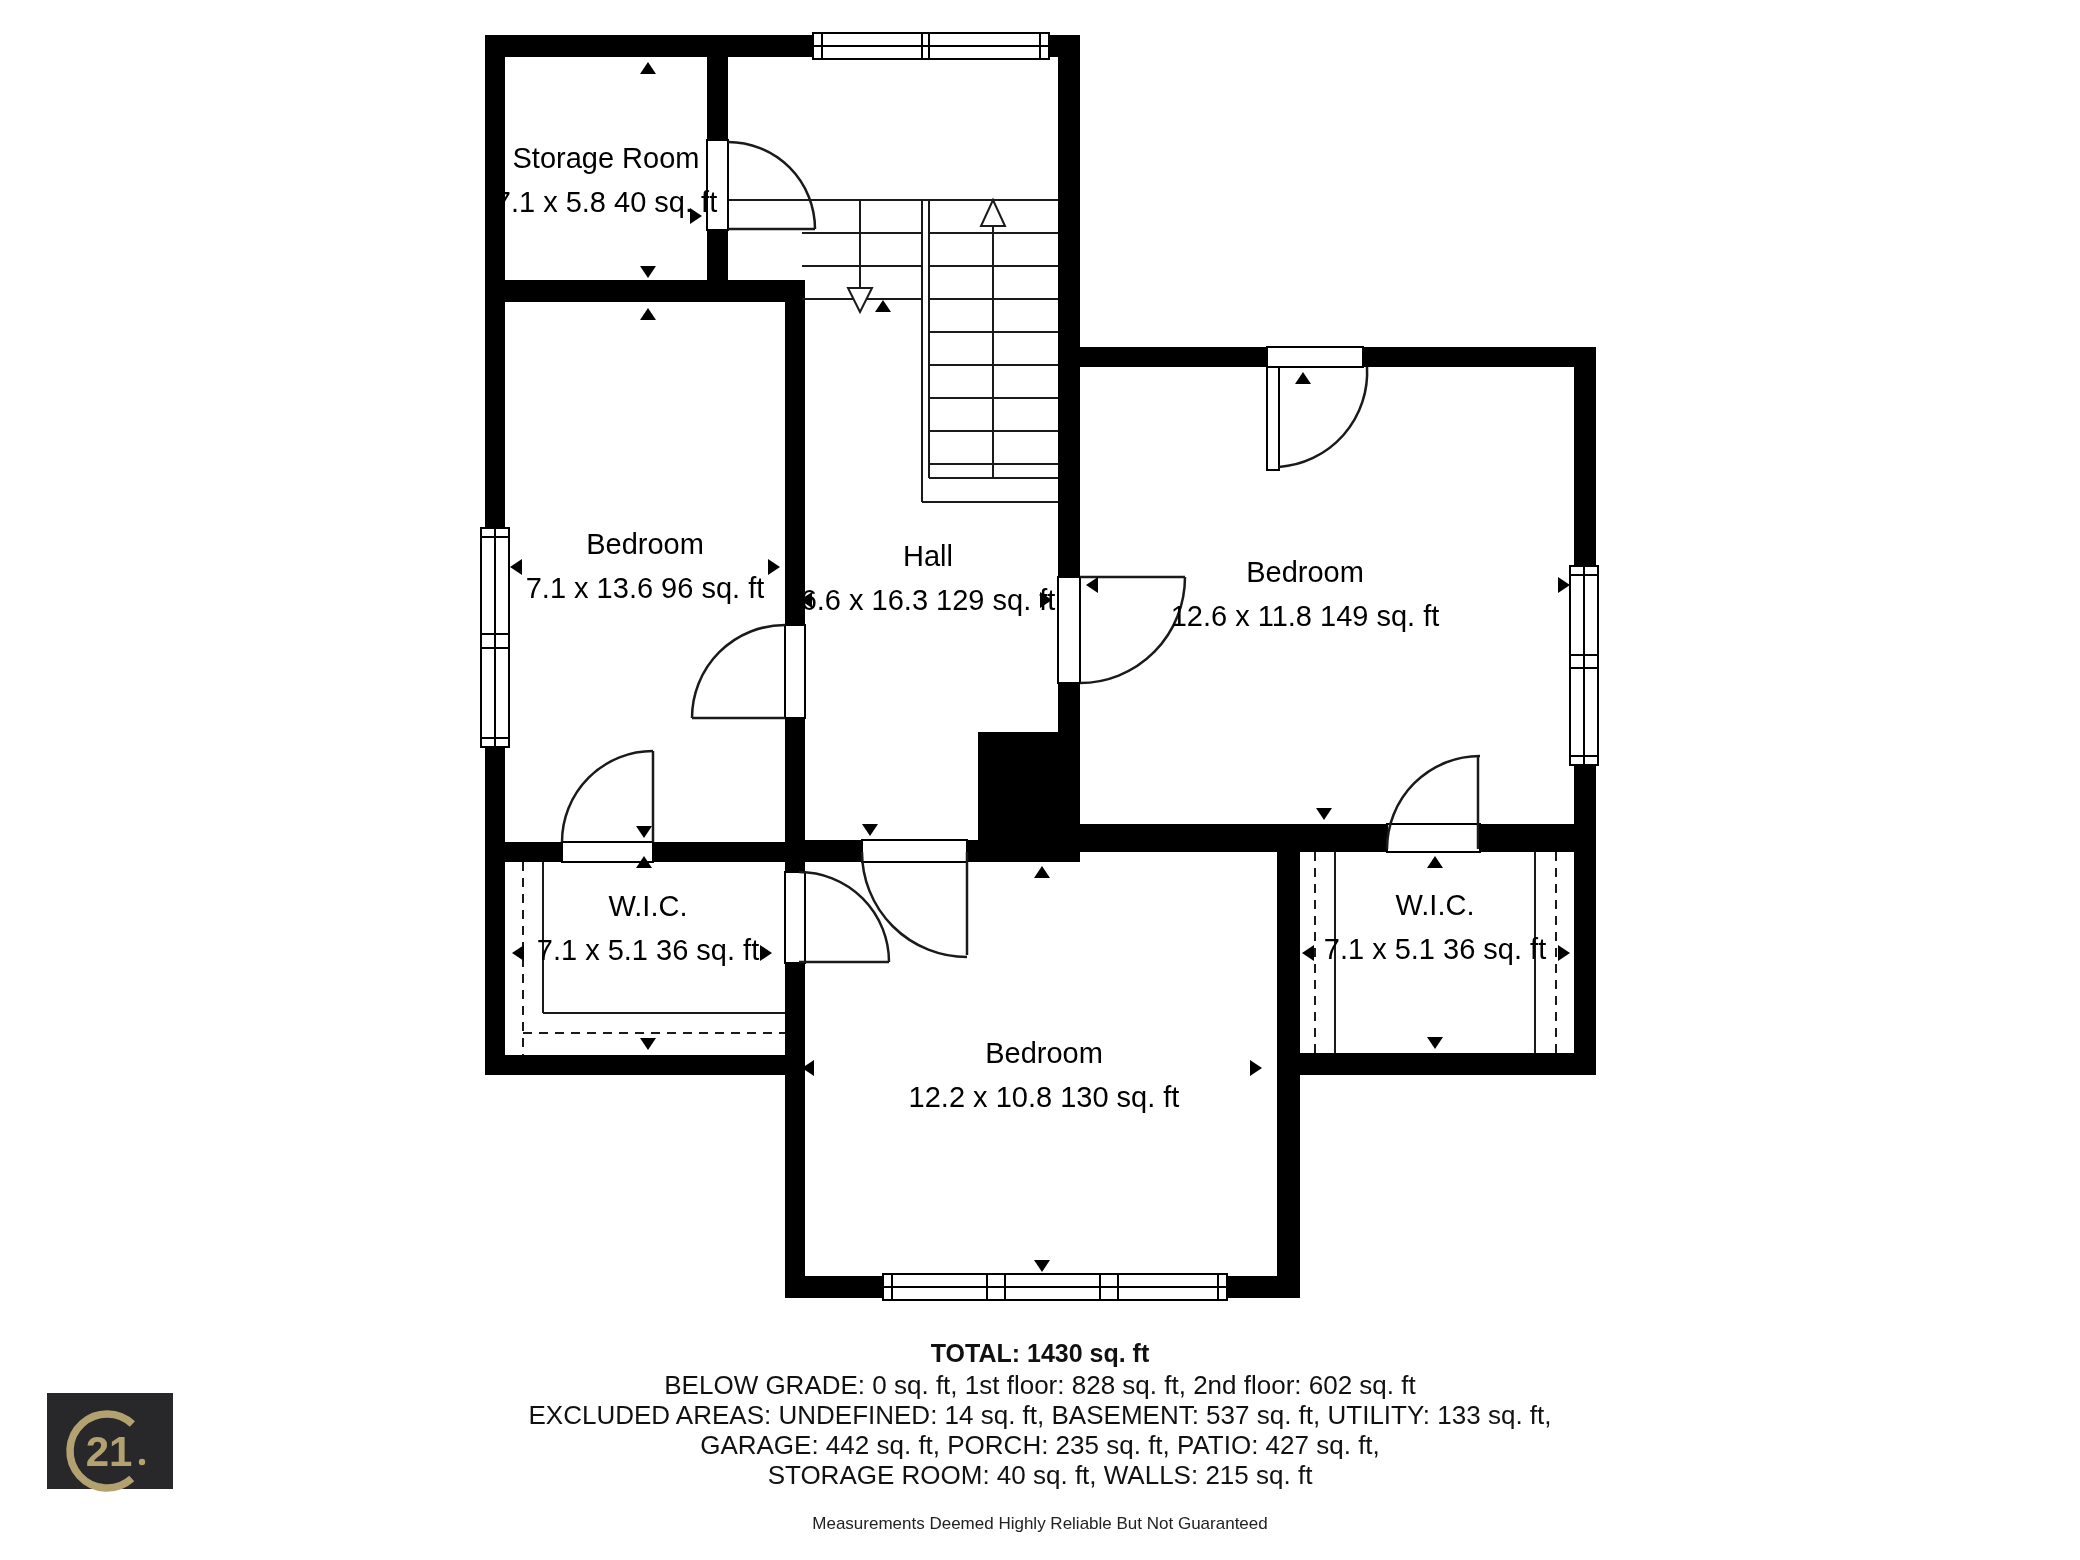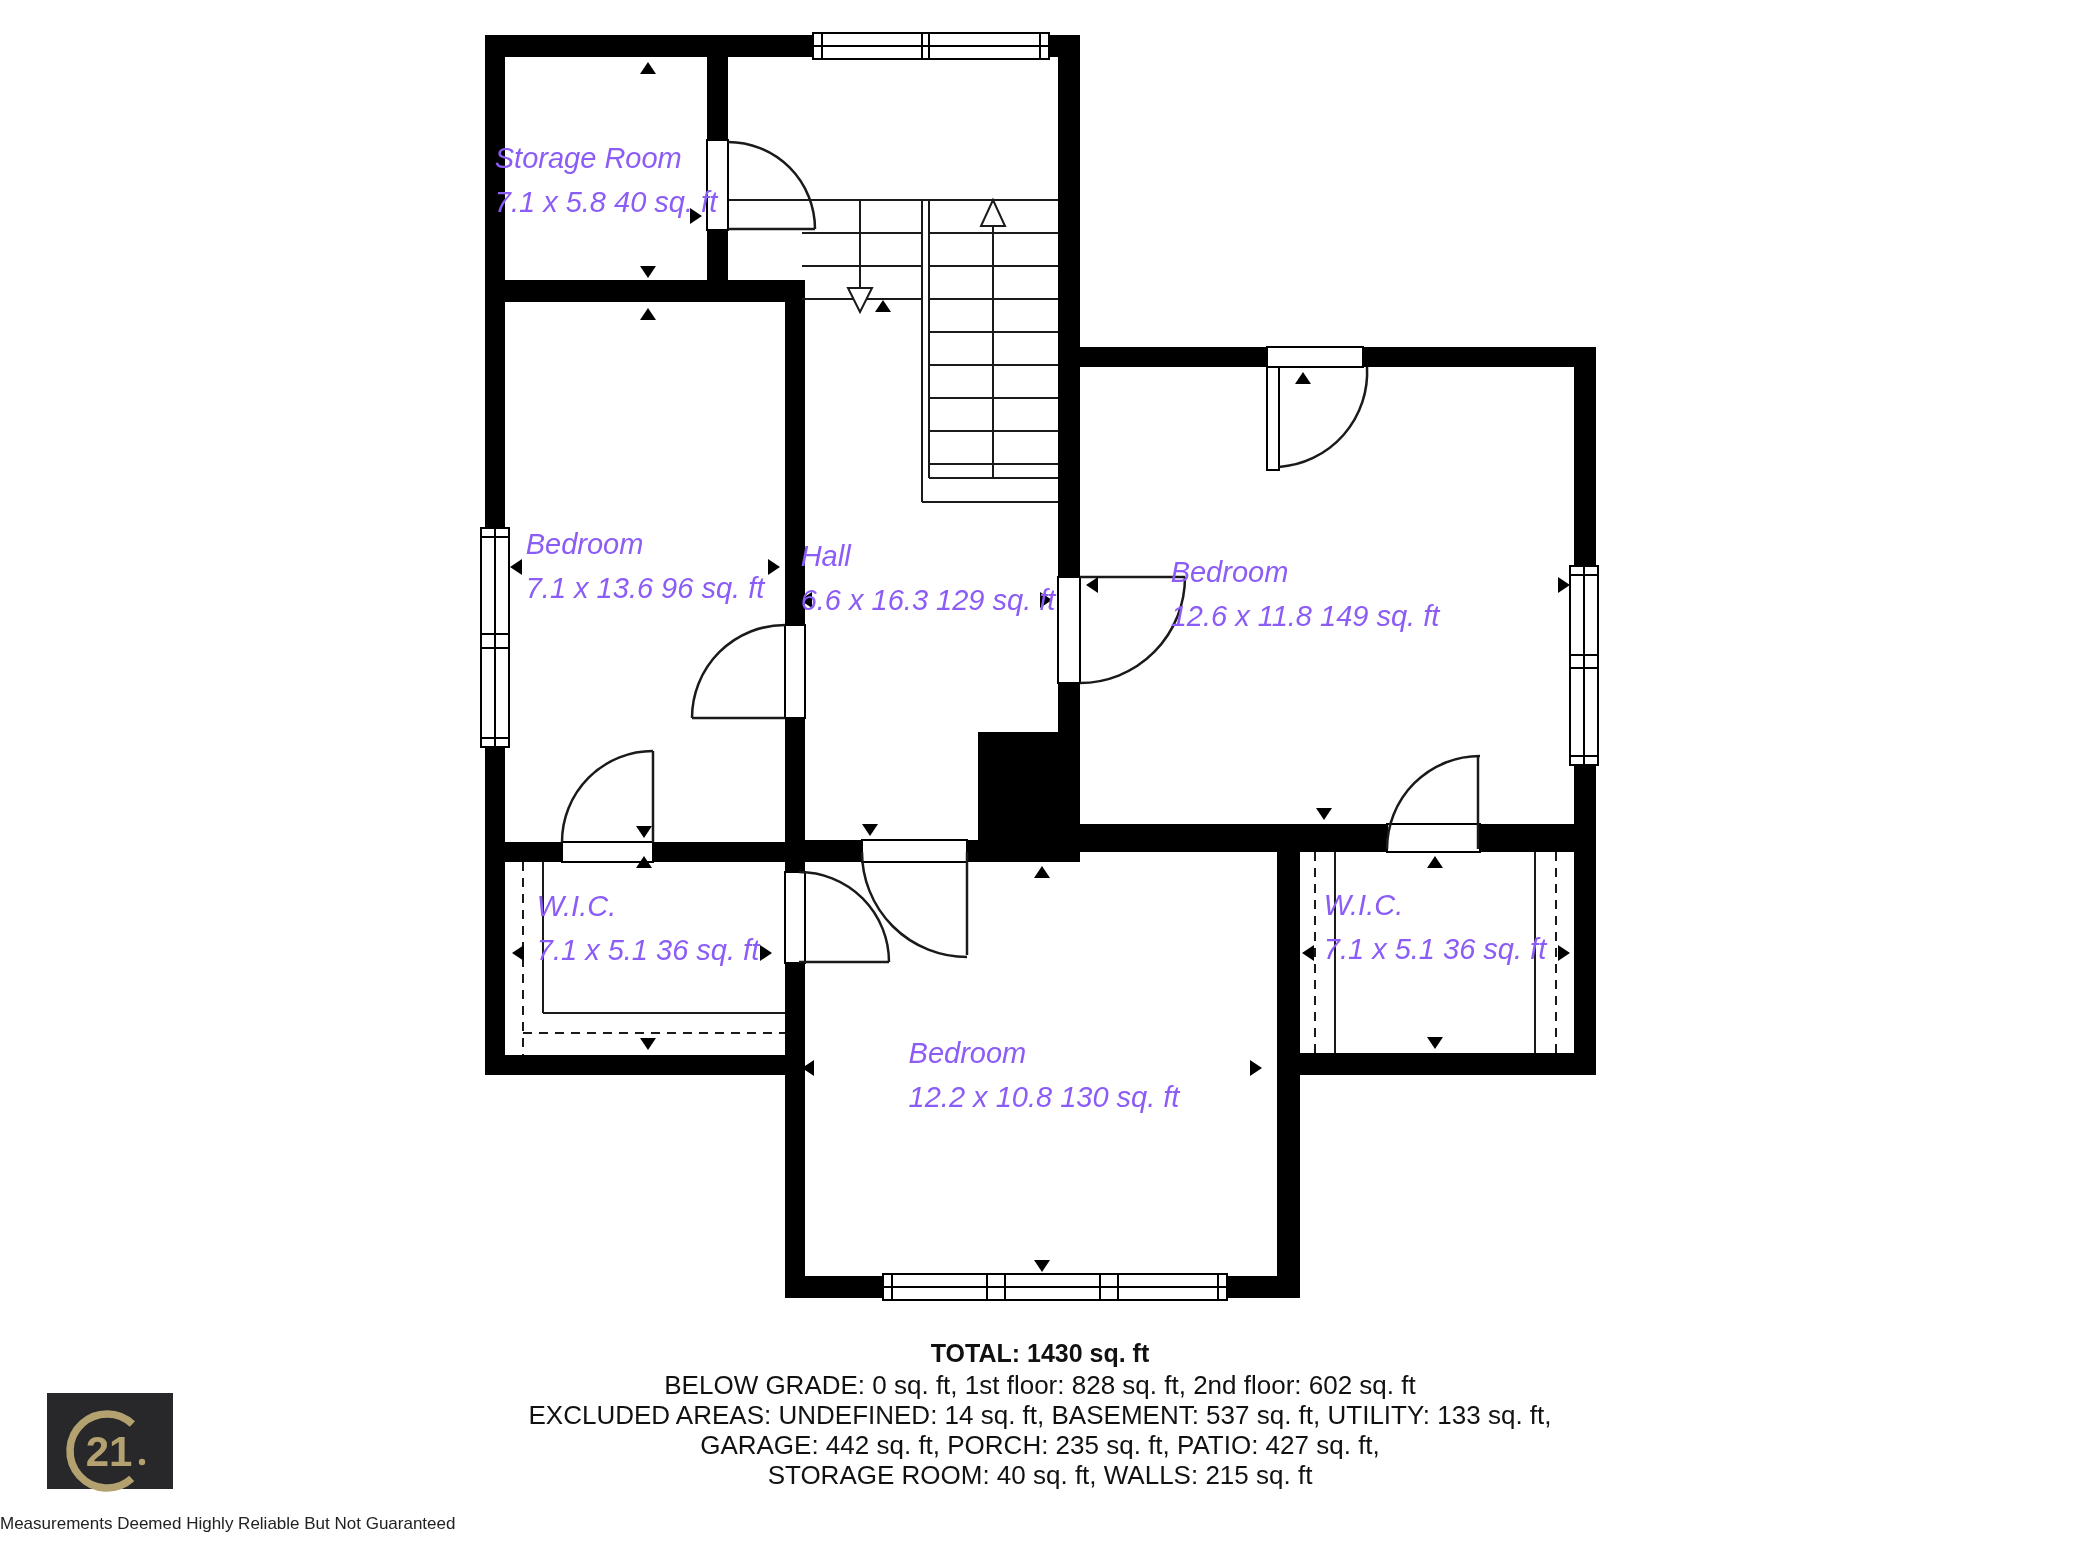--- a/index.html
+++ b/index.html
@@ -1,26 +1,26 @@
 <!DOCTYPE html>
 <html><head>
 <meta charset="utf-8">
 <style>
   html,body{margin:0;padding:0;background:#ffffff;}
   .page{position:relative;width:2080px;height:1560px;background:#fff;overflow:hidden;
         font-family:"Liberation Sans", sans-serif;}
   .plan-svg{position:absolute;left:0;top:0;width:2080px;height:1560px;}
-  .room-label{position:absolute;transform:translateX(-50%);text-align:left;
-              color:#8b5cf6;font-size:29px;line-height:44px;white-space:nowrap;font-style:italic;}
+  .room-label{position:absolute;transform:translateX(-50%);text-align:center;
+              color:#000000;font-size:29px;line-height:44px;white-space:nowrap;}
   .room-label .rname{display:block;}
   .room-label .rdims{display:block;}
   .summary{position:absolute;left:0;top:1336px;width:2080px;text-align:center;color:#111;}
   .summary .total{font-size:25px;font-weight:bold;line-height:34px;}
   .summary .sline{font-size:26px;line-height:30px;}
-  .disclaimer{position:absolute;left:0;top:1514px;width:2080px;
+  .disclaimer{position:absolute;left:0;top:1514px;width:2080px;text-align:center;
               font-size:17px;color:#222;}
   .logo{position:absolute;left:47px;top:1393px;width:126px;height:96px;background:#28282b;}
 </style>
 </head>
 <body>
 
 <div class="page">
 
   <svg class="plan-svg" viewBox="0 0 2080 1560">
 

